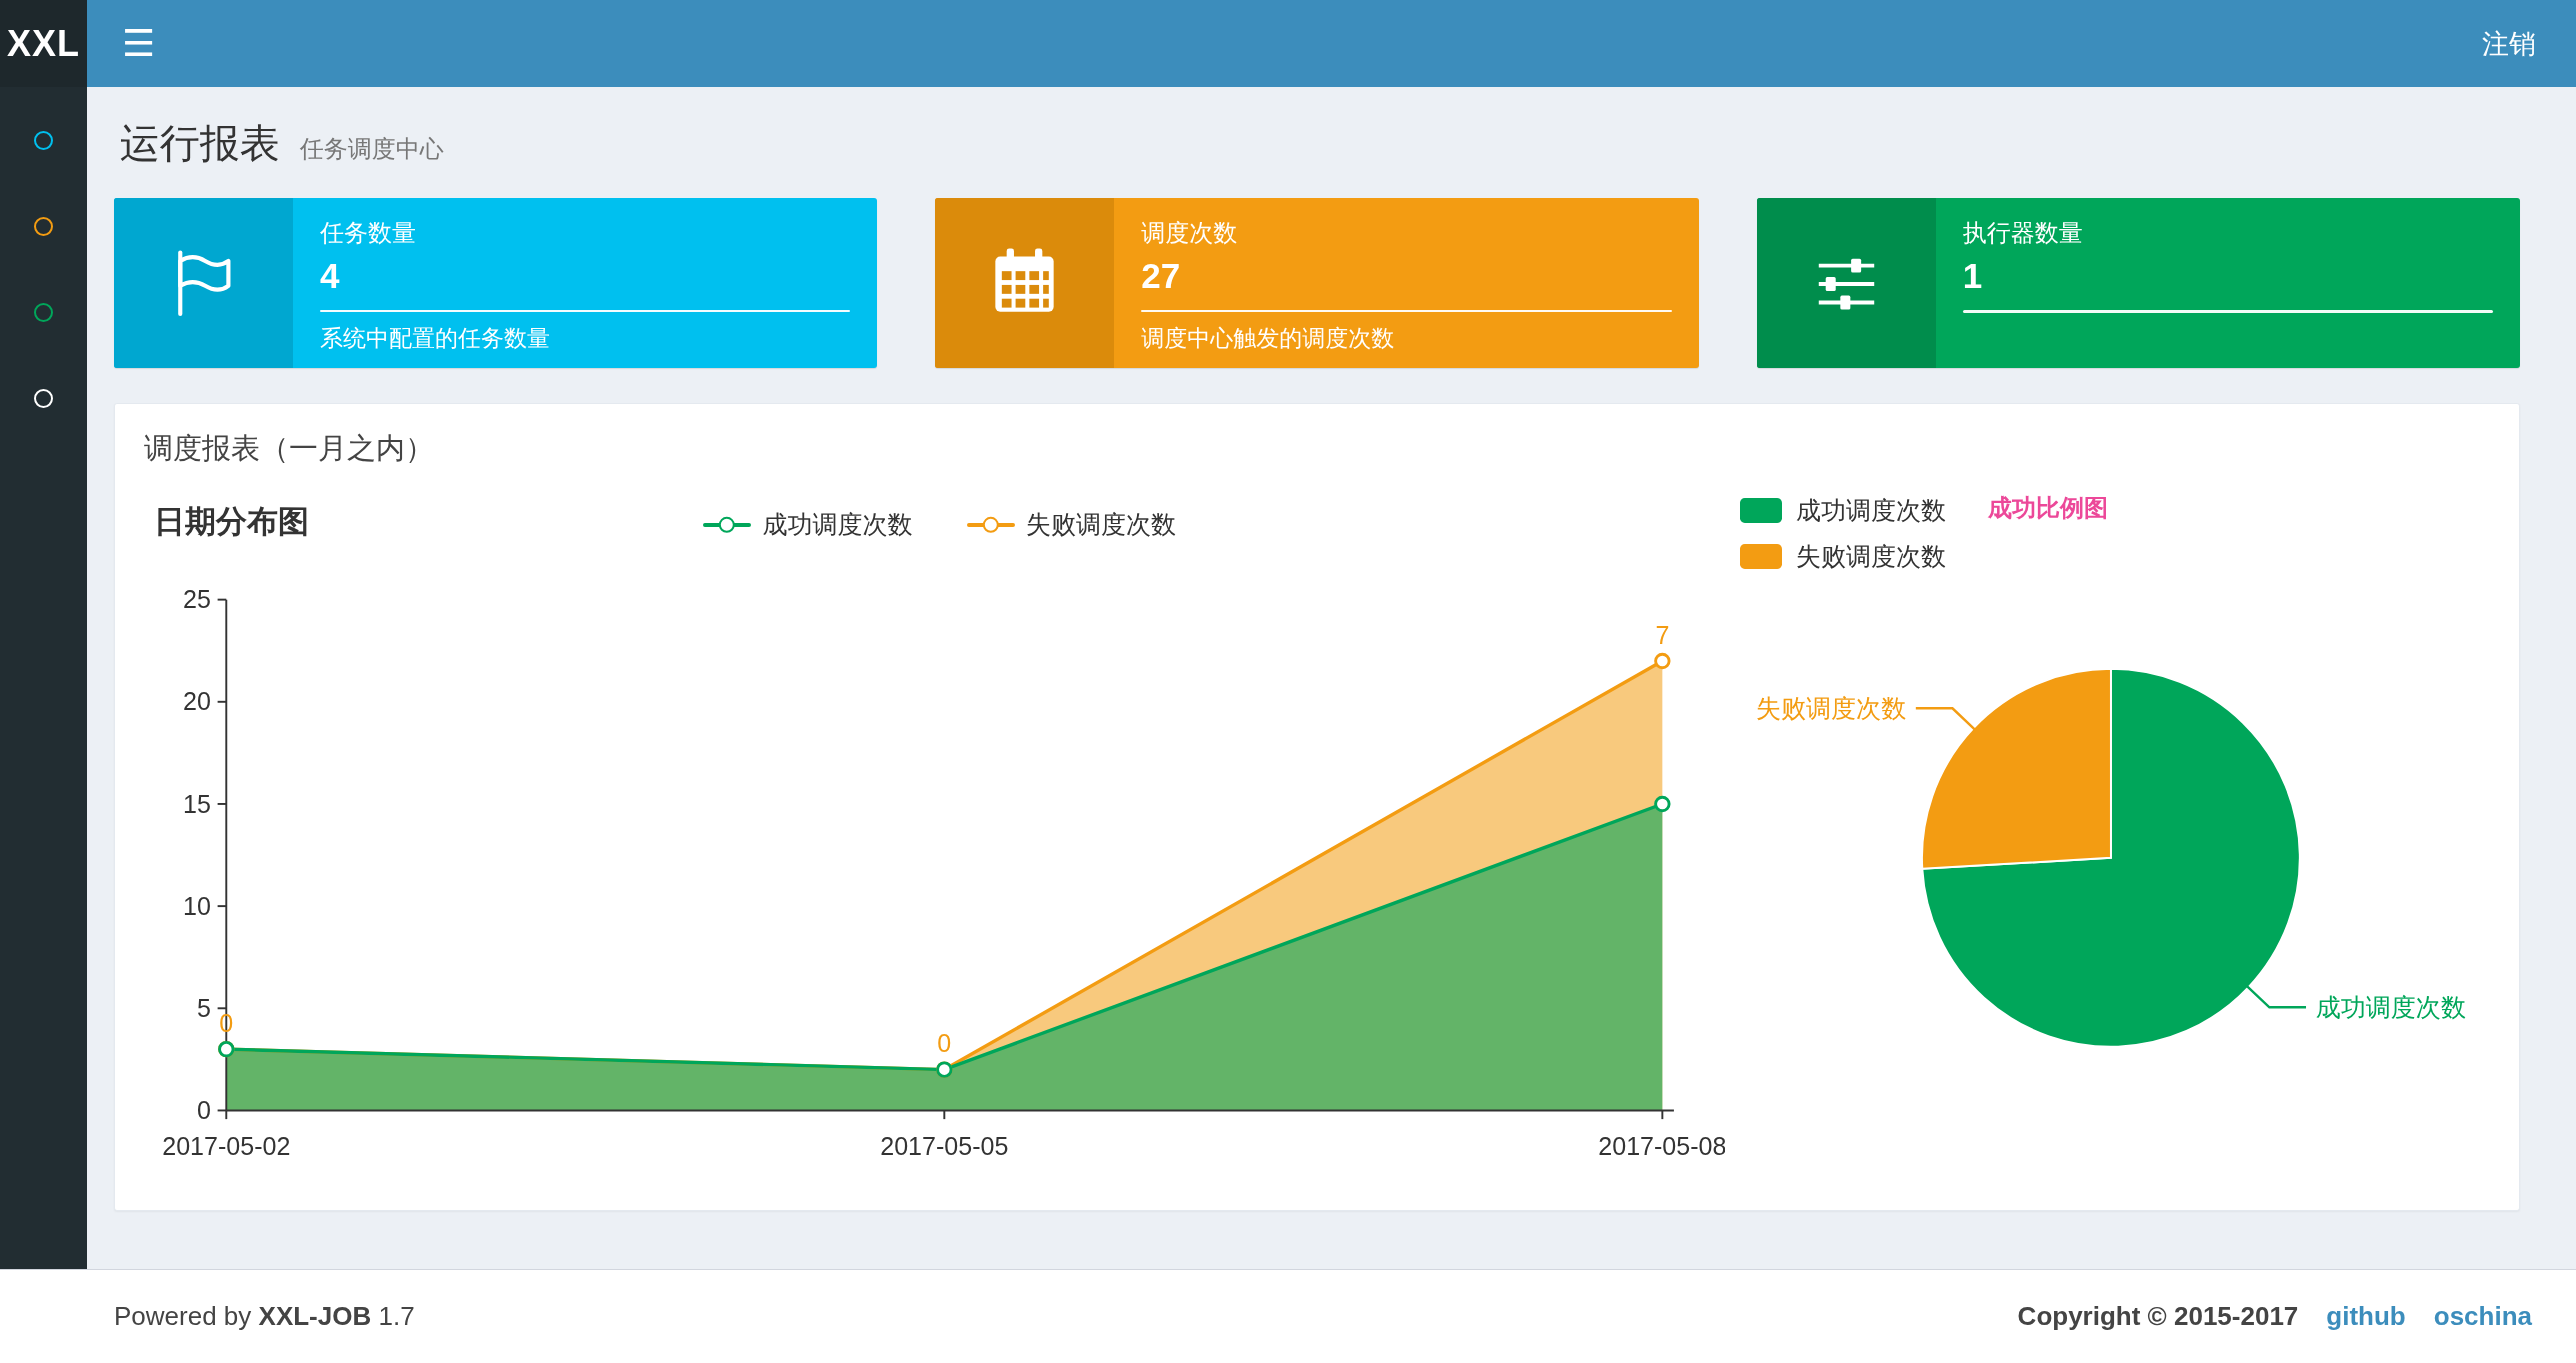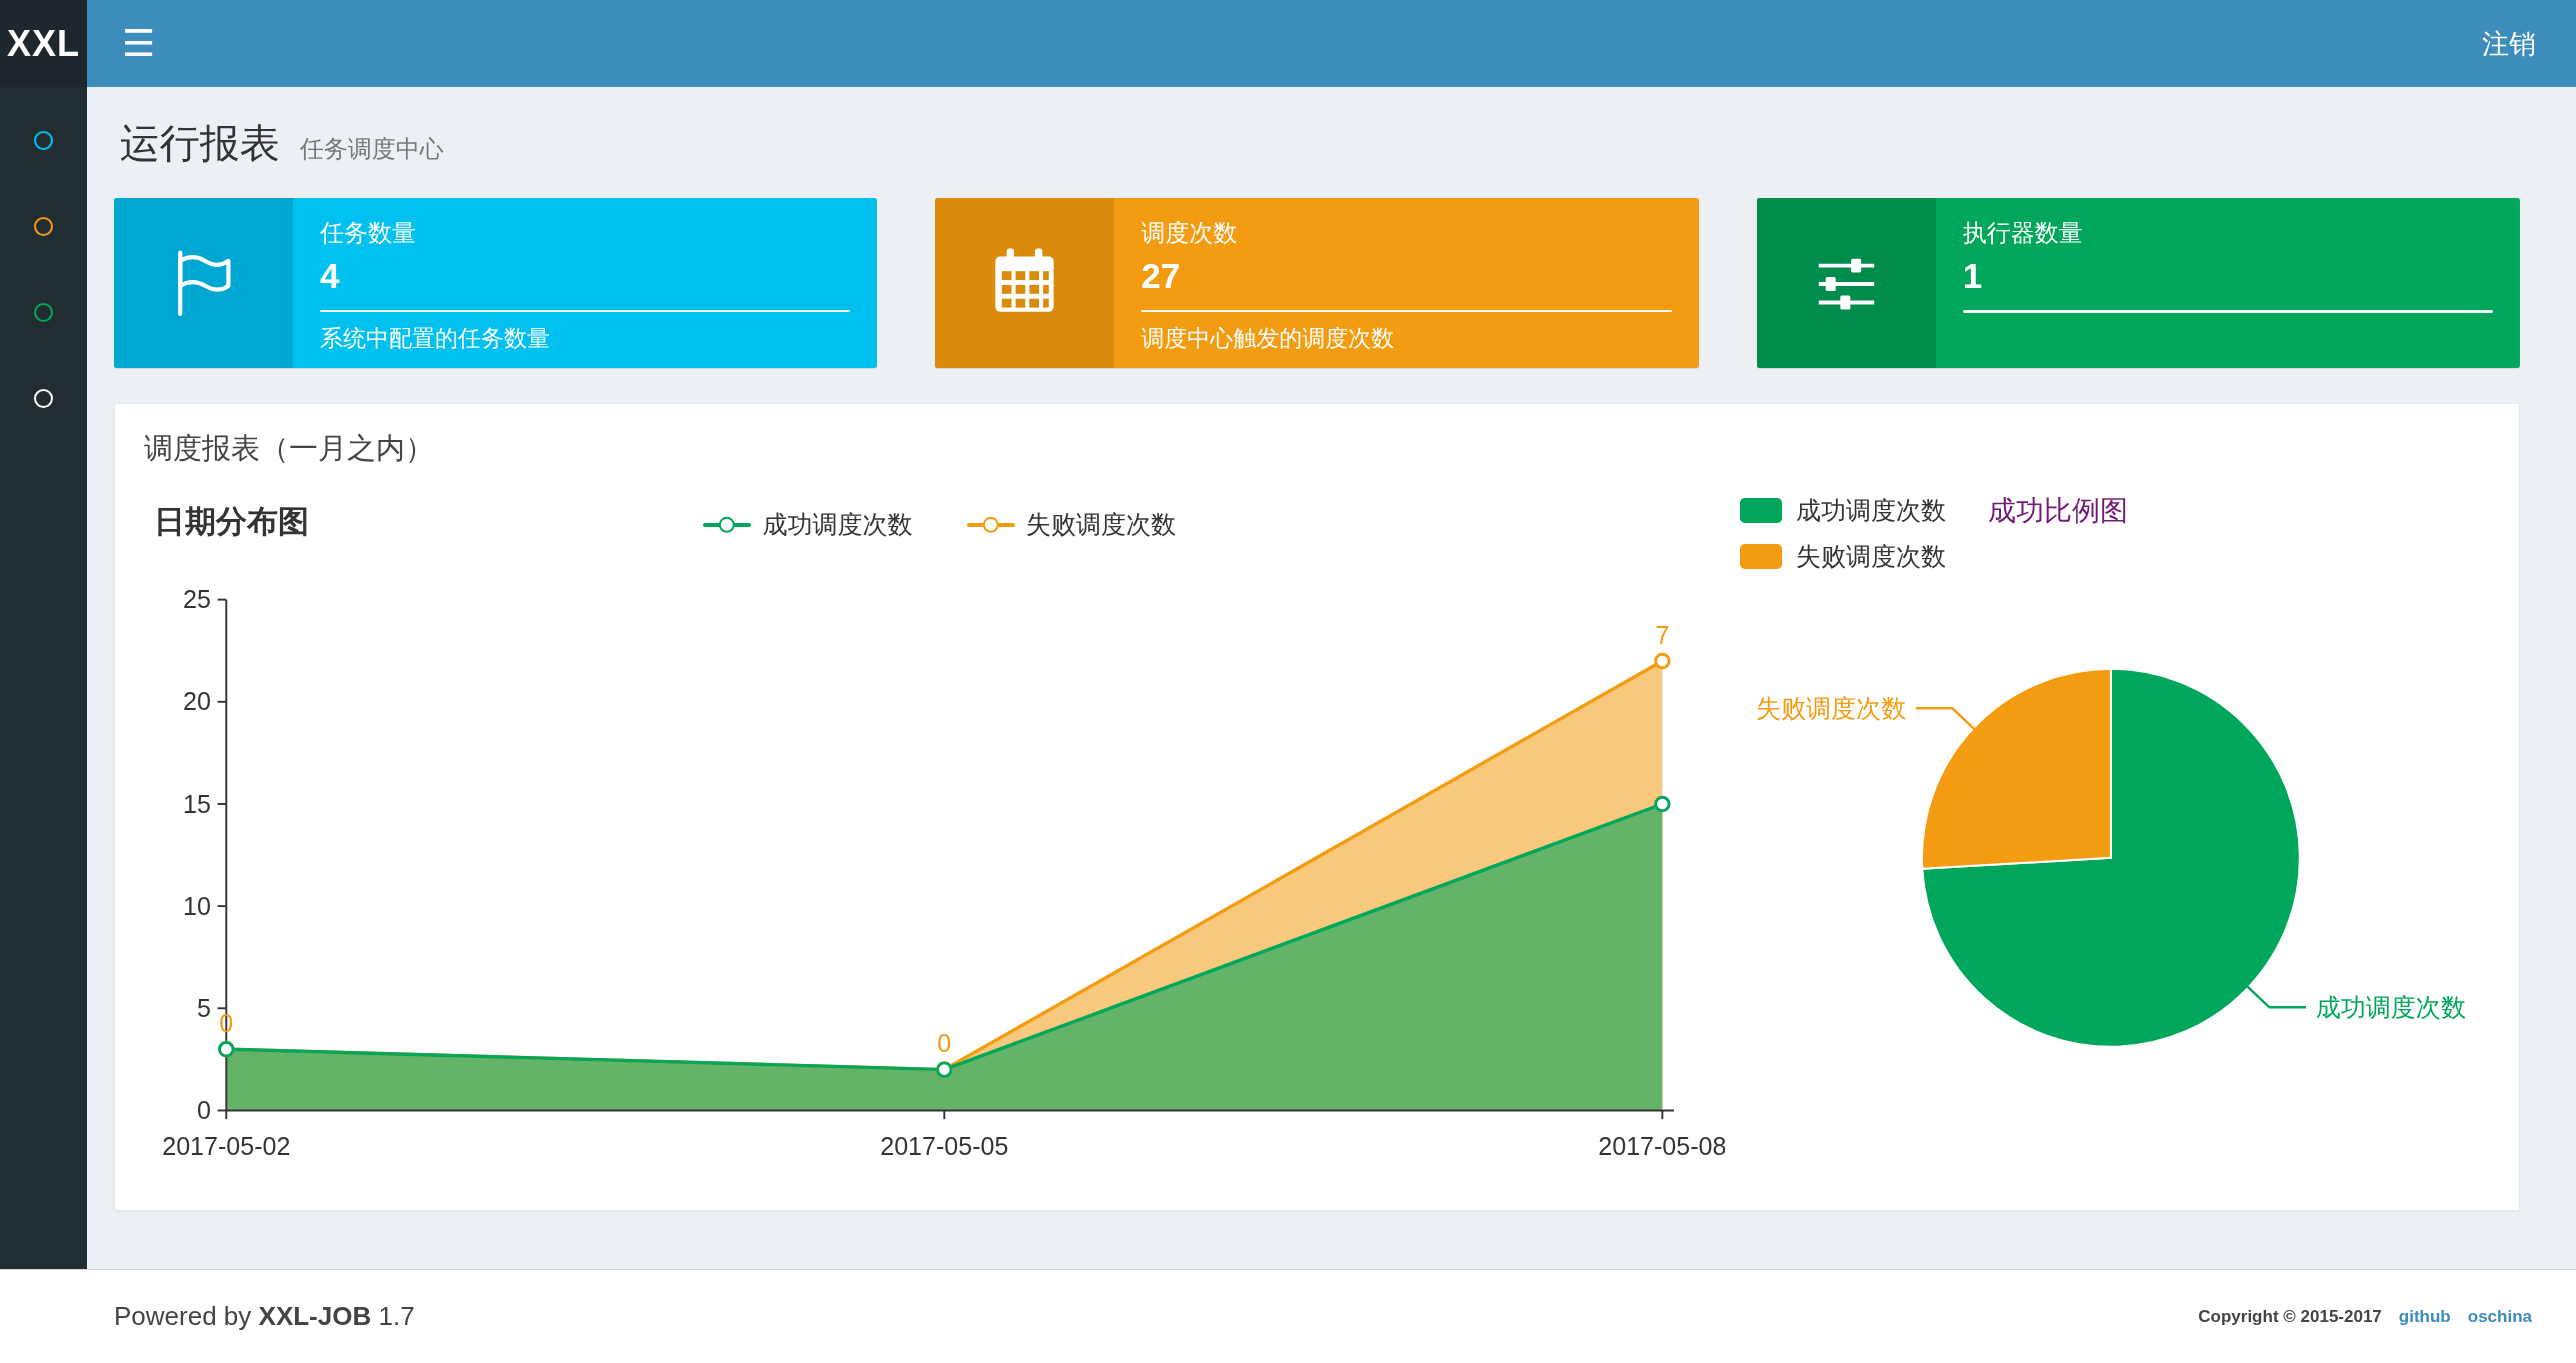--- a/index.html
+++ b/index.html
@@ -57,31 +57,31 @@
   .lc-ring { position:absolute; left:50%; top:50%; transform:translate(-50%,-50%);
              width:16.4px; height:16.4px; border:2.9px solid; border-radius:50%; background:#fff; }
   .lc-text { font-size:25px; color:#333; }
 
   .pie-block { flex:1; min-width:0; }
   .pc-head { display:flex; align-items:flex-start; padding-left:5.8px; margin-bottom:9.6px; }
   .pc-legend { display:flex; flex-direction:column; gap:13.5px; }
   .pc-item { display:flex; align-items:center; gap:13.5px; cursor:pointer; }
   .pc-swatch { width:42px; height:25px; border-radius:4.8px; display:inline-block; }
   .pc-text { font-size:25px; color:#333; }
-  .pie-title { font-size:28px; font-weight:400; color:#701a75; margin-left:42px; margin-top:-1.9px; }
+  .pie-title { font-size:24px; font-weight:700; color:#ec4899; margin-left:42px; margin-top:-1.9px; }
 
   svg { display:block; }
   svg text { font-family:"Liberation Sans","DejaVu Sans",sans-serif; }
 
   
   .footer { height:94px; background:#fff; border-top:1px solid #d2d6de; flex-shrink:0;
             display:flex; align-items:center; justify-content:space-between; padding:0 44px 0 114px; }
   .footer-left { font-size:26px; color:#444; }
   .footer-left b { font-weight:700; }
-  .footer-right { font-size:17px; color:#444; display:flex; gap:17px; align-items:center; }
+  .footer-right { font-size:26px; color:#444; display:flex; gap:28px; align-items:center; }
   .copyright { font-weight:700; }
   .link { color:#3c8dbc; font-weight:700; text-decoration:none; cursor:pointer; }
 </style>
 </head>
 <body>
 
 <div class="app">
 
   <header class="navbar">
     <div class="logo">XXL</div>

